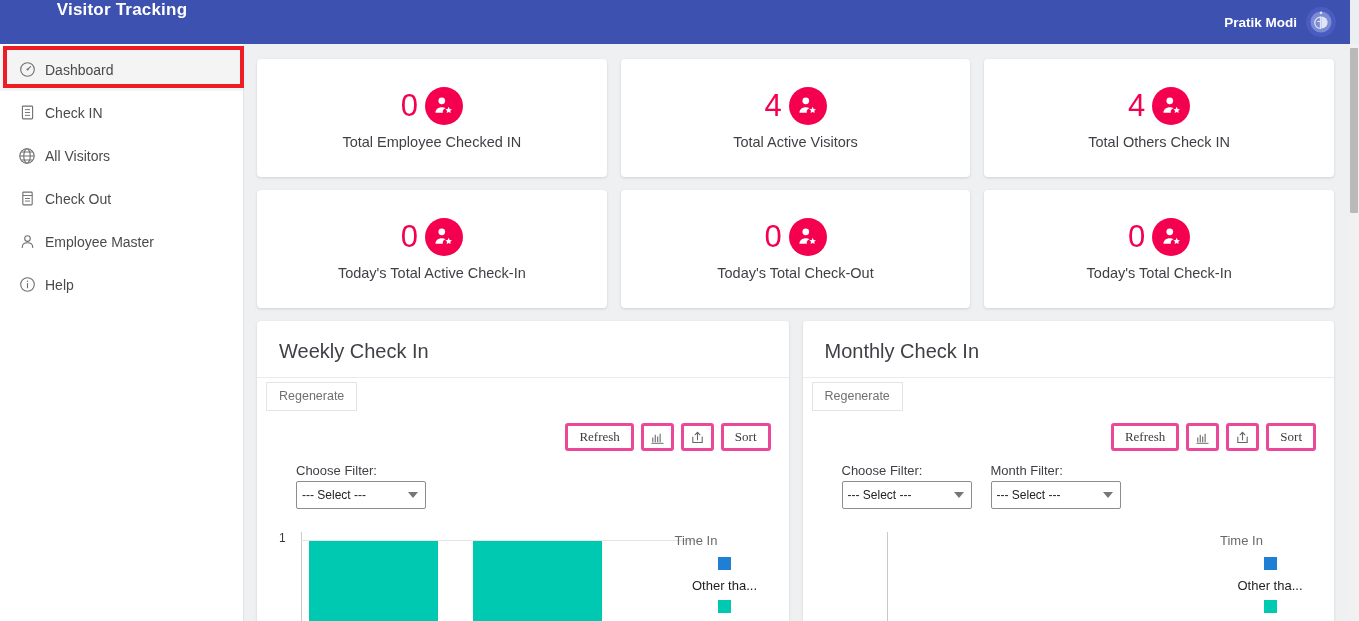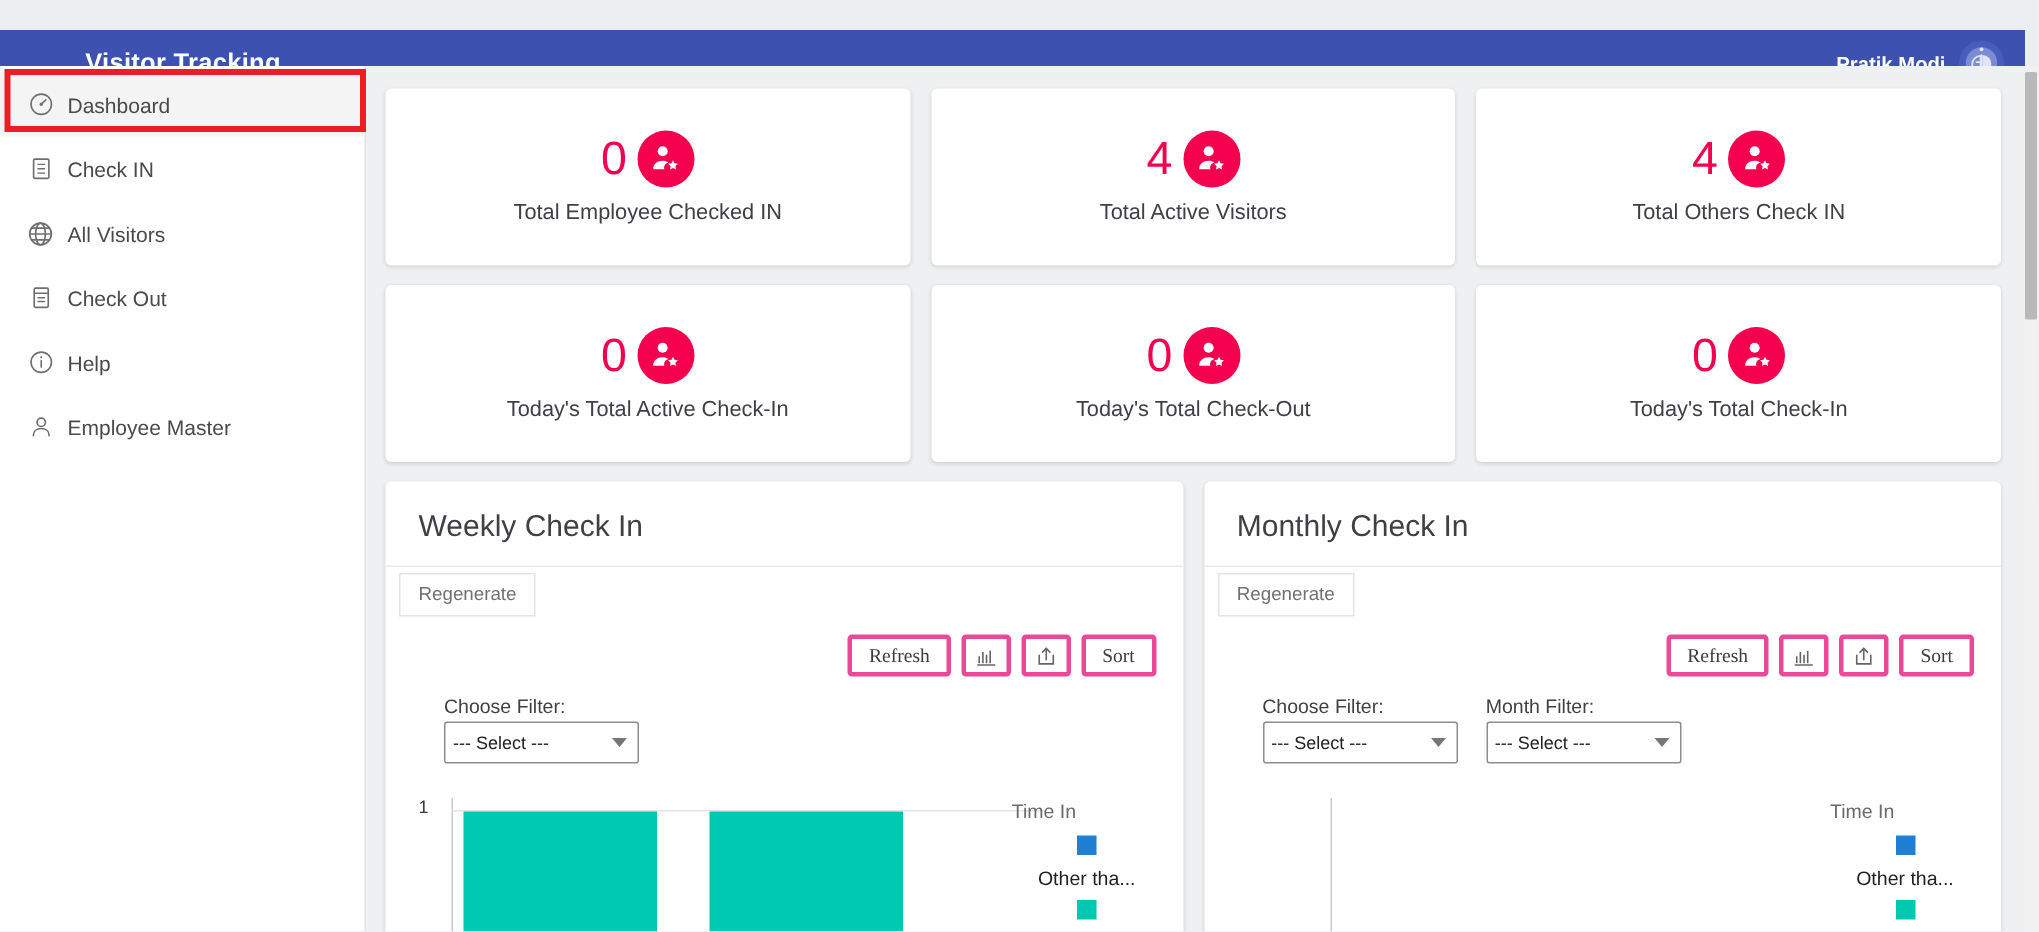--- a/index.html
+++ b/index.html
@@ -9,21 +9,21 @@
     font-family: "Liberation Sans", sans-serif;
     background: #eceff1;
   }
   #app { position: relative; width: 1359px; height: 621px; }
 
   
   .topbar {
     position: absolute; top: 0; left: 0;
     width: 1350px; height: 44px;
     background: #3d51b0;
-    display: flex; align-items: center; margin-top: 20px;
+    display: flex; 
   }
   .brand {
     width: 244px; text-align: center;
     color: #ffffff; font-size: 17px; font-weight: bold;
     letter-spacing: .2px;
   }
   .topbar-spacer { flex: 1; }
   .user-block {
     display: flex; align-items: center; gap: 9px;
     padding-right: 14px;
@@ -260,36 +260,36 @@
           <path d="M4.5 6.5h11" stroke-width="1.1"></path>
           <path d="M7 10h6M7 13h6" stroke-width="1.1"></path>
         </svg>
       </span>
       <span class="nav-label">Check Out</span>
     </div>
 
     <div class="nav-item">
       <span class="nav-ico">
         <svg width="17" height="17" viewBox="0 0 20 20" fill="none" stroke="#6f6f6f" stroke-width="1.3">
+          <circle cx="10" cy="6.5" r="3.3"></circle>
+          <path d="M3.8 17c0-3.6 2.8-5.6 6.2-5.6s6.2 2 6.2 5.6" stroke-linecap="round"></path>
+        </svg>
+      </span>
+      <span class="nav-label">Employee Master</span>
+    </div>
+
+    <div class="nav-item">
+      <span class="nav-ico">
+        <svg width="17" height="17" viewBox="0 0 20 20" fill="none" stroke="#6f6f6f" stroke-width="1.3">
           <circle cx="10" cy="10" r="8"></circle>
           <path d="M10 8.8v5" stroke-linecap="round"></path>
           <circle cx="10" cy="6.1" r=".85" fill="#6f6f6f" stroke="none"></circle>
         </svg>
       </span>
       <span class="nav-label">Help</span>
-    </div>
-
-    <div class="nav-item">
-      <span class="nav-ico">
-        <svg width="17" height="17" viewBox="0 0 20 20" fill="none" stroke="#6f6f6f" stroke-width="1.3">
-          <circle cx="10" cy="6.5" r="3.3"></circle>
-          <path d="M3.8 17c0-3.6 2.8-5.6 6.2-5.6s6.2 2 6.2 5.6" stroke-linecap="round"></path>
-        </svg>
-      </span>
-      <span class="nav-label">Employee Master</span>
     </div>
   </div>
 
   <div class="annot-box"></div>
 
   <div class="content">
 
     <div class="stat-row">
       <div class="stat-card">
         <div class="stat-top">

